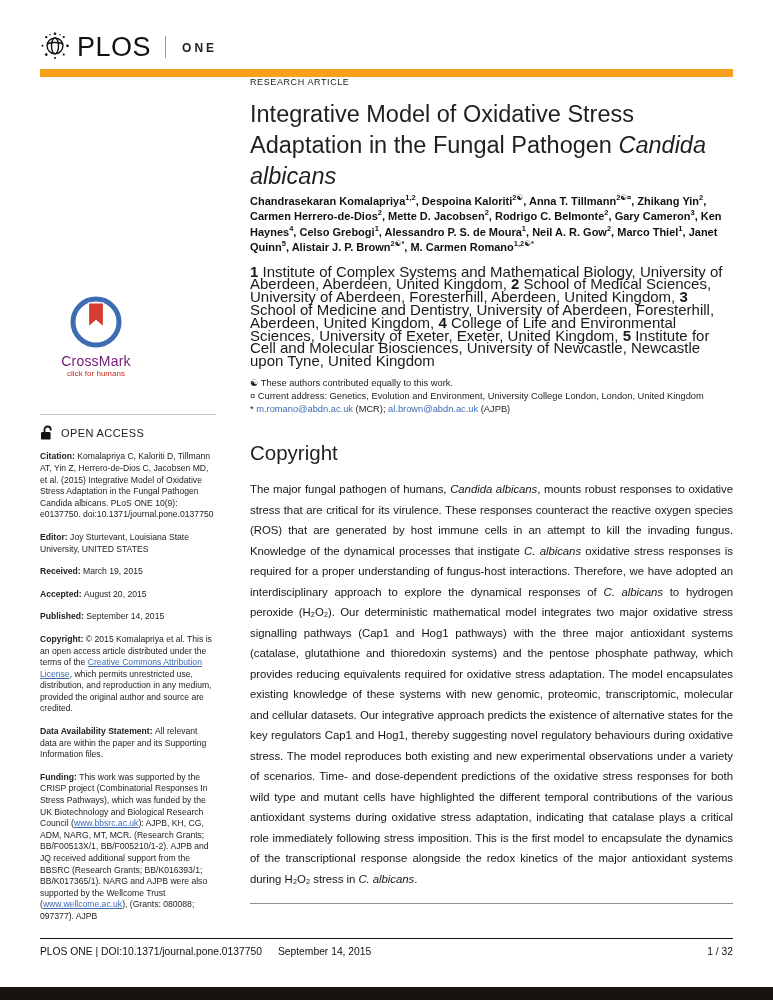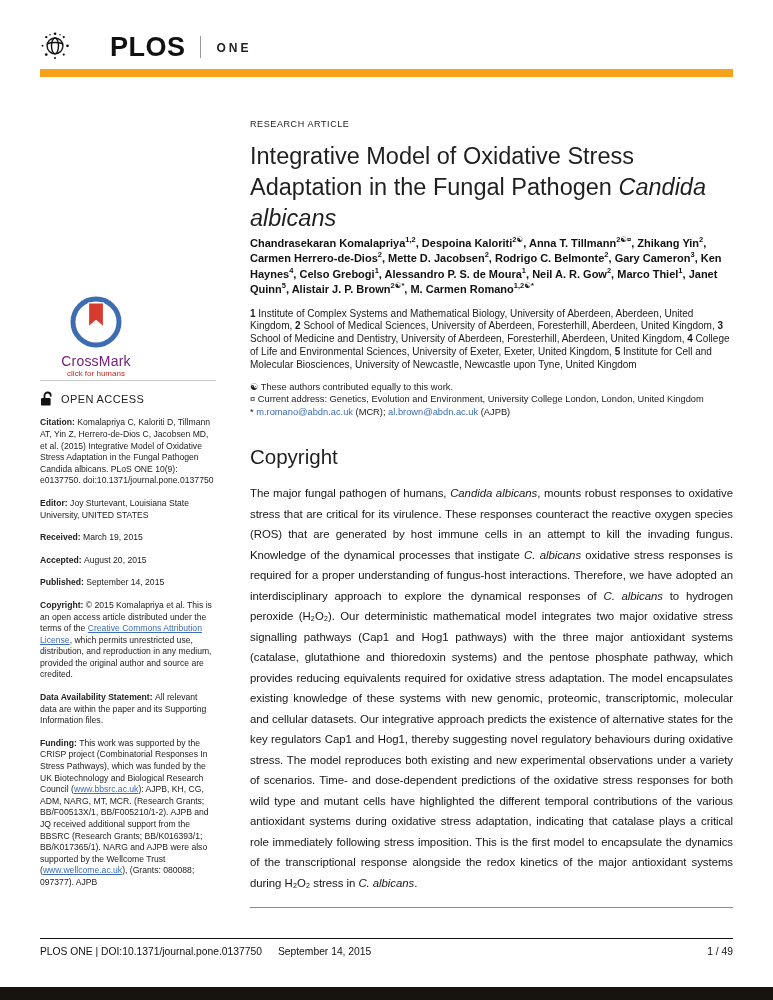--- a/index.html
+++ b/index.html
@@ -11,49 +11,49 @@
   }
   *{margin:0;padding:0;box-sizing:border-box;}
   html,body{background:#ffffff;}
   body{font-family:"Liberation Sans","DejaVu Sans",sans-serif;color:var(--ink);}
   .page{width:773px;height:1000px;margin:0 auto;background:#fff;display:flex;flex-direction:column;overflow:hidden;position:relative;}
 
   
   .header{padding:30px 40px 0 40px;flex:0 0 auto;}
   .logo-row{display:flex;align-items:center;gap:7px;}
   .logo-globe{flex:0 0 auto;}
-  .logo-plos{font-size:27px;font-weight:bold;letter-spacing:.5px;color:#111;margin-left:33px;}
+  .logo-plos{font-size:27px;font-weight:normal;letter-spacing:.5px;color:#111;}
   .logo-divider{width:1px;height:22px;background:#999;margin:0 9px 0 7px;}
   .logo-one{font-size:12px;font-weight:bold;letter-spacing:3px;color:#222;margin-top:2px;}
   .orange-bar{height:8px;background:var(--accent);margin-top:5px;}
 
   
   .body{flex:1 1 auto;display:flex;padding:0 40px;overflow:hidden;}
   .sidebar{width:176px;flex:0 0 auto;padding-top:218px;font-size:8.6px;line-height:11.6px;color:#222;}
-  .main{flex:1 1 auto;margin-left:34px;padding-top:42px;}
+  .main{flex:1 1 auto;margin-left:34px;}
 
   
   .crossmark{width:108px;text-align:center;margin-left:2px;cursor:pointer;}
   .cm-title{font-size:14px;color:#701a75;margin-top:3px;letter-spacing:.2px;}
   .cm-sub{font-size:8px;color:#C4281E;margin-top:1px;}
 
   
-  .open-access{border-top:1px solid #c9c9c9;border-bottom:0;padding:10px 0 2px 0;display:flex;align-items:center;gap:7px;font-size:11px;letter-spacing:.4px;color:#222;}
+  .open-access{margin-top:34px;border-top:1px solid #c9c9c9;border-bottom:0;padding:10px 0 2px 0;display:flex;align-items:center;gap:7px;font-size:11px;letter-spacing:.4px;color:#222;}
   .side-para{margin-top:11px;}
   .side-para .b{font-weight:bold;}
   .sidebar .link{color:var(--link);text-decoration:underline;}
   .side-para.first{margin-top:6px;}
 
   
   .kicker{font-size:9px;letter-spacing:.6px;color:#222;}
   .title{font-size:23.5px;line-height:31px;font-weight:400;color:#1f1f1f;margin-top:12px;}
   .title .i{font-style:italic;}
   .authors{font-size:11px;font-weight:bold;line-height:15.4px;margin-top:2px;color:#111;}
   .authors sup{font-size:7.5px;font-weight:bold;}
-  .affiliations{font-size:10px;line-height:12.8px;margin-top:10px;color:#1a1a1a;}
+  .affiliations{font-size:15px;line-height:12.8px;margin-top:10px;color:#1a1a1a;}
   .affiliations .b{font-weight:bold;}
   .notes{margin-top:9px;font-size:9.3px;line-height:12.8px;}
   .notes p{margin:0;}
   .notes .link{color:var(--link);}
   .abstract-heading{font-size:20.5px;font-weight:400;color:#1f1f1f;margin-top:26px;}
   .abstract{font-size:11.4px;line-height:20.5px;text-align:justify;margin-top:14px;color:#161616;letter-spacing:-.05px;}
   .abstract .i{font-style:italic;}
   .abstract-rule{border:0;border-top:1px solid #8c8c8c;margin-top:14px;}
 
   
@@ -149,18 +149,18 @@
       <p class="abstract"><span>The major fungal pathogen of humans, </span><span class="i">Candida albicans</span><span>, mounts robust responses to oxidative stress that are critical for its virulence. These responses counteract the reactive oxygen species (ROS) that are generated by host immune cells in an attempt to kill the invading fungus. Knowledge of the dynamical processes that instigate </span><span class="i">C. albicans</span><span> oxidative stress responses is required for a proper understanding of fungus-host interactions. Therefore, we have adopted an interdisciplinary approach to explore the dynamical responses of </span><span class="i">C. albicans</span><span> to hydrogen peroxide (H₂O₂). Our deterministic mathematical model integrates two major oxidative stress signalling pathways (Cap1 and Hog1 pathways) with the three major antioxidant systems (catalase, glutathione and thioredoxin systems) and the pentose phosphate pathway, which provides reducing equivalents required for oxidative stress adaptation. The model encapsulates existing knowledge of these systems with new genomic, proteomic, transcriptomic, molecular and cellular datasets. Our integrative approach predicts the existence of alternative states for the key regulators Cap1 and Hog1, thereby suggesting novel regulatory behaviours during oxidative stress. The model reproduces both existing and new experimental observations under a variety of scenarios. Time- and dose-dependent predictions of the oxidative stress responses for both wild type and mutant cells have highlighted the different temporal contributions of the various antioxidant systems during oxidative stress adaptation, indicating that catalase plays a critical role immediately following stress imposition. This is the first model to encapsulate the dynamics of the transcriptional response alongside the redox kinetics of the major antioxidant systems during H₂O₂ stress in </span><span class="i">C. albicans</span><span>.</span></p>
       <hr class="abstract-rule">
     </main>
   </div>
 
   <div class="footer">
     <div class="footer-rule"></div>
     <div class="footer-row">
       <span>PLOS ONE | DOI:10.1371/journal.pone.0137750</span>
       <span class="footer-date">September 14, 2015</span>
-      <span class="footer-page">1 / 49</span>
+      <span class="footer-page">1 / 32</span>
     </div>
   </div>
 
   <div class="bottom-bar"></div>
 </div>
 
 </body></html>

